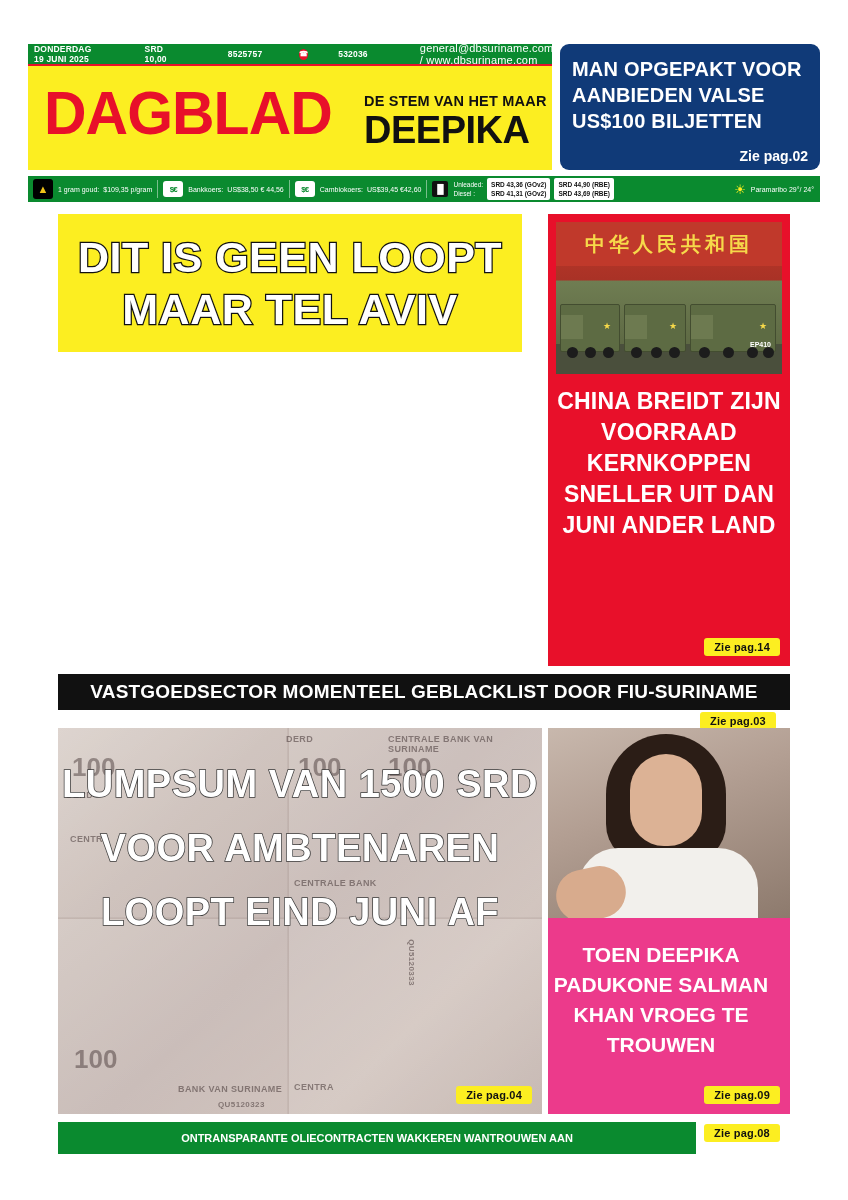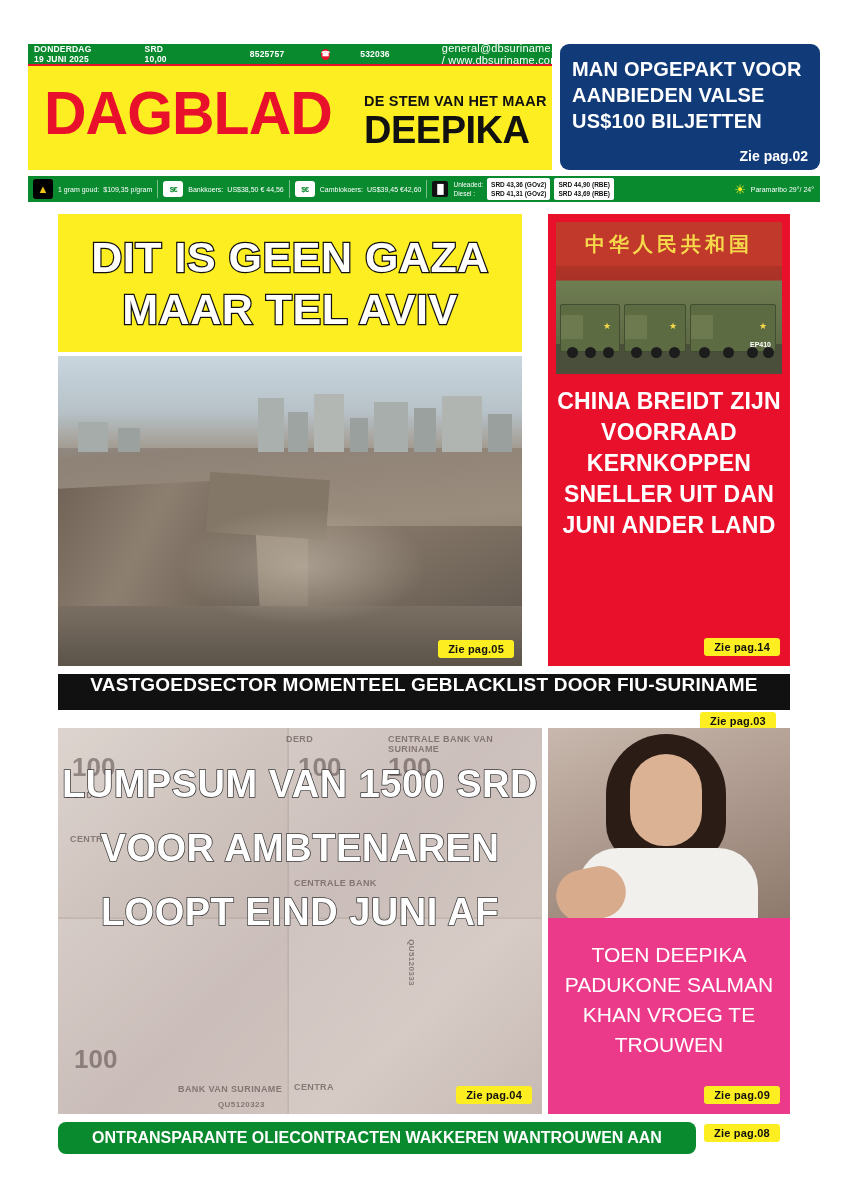--- a/index.html
+++ b/index.html
@@ -31,21 +31,21 @@
     background: #0a8a2f;
     color: #ffffff;
     display: flex; align-items: center;
     font-size: 8.5px; font-weight: bold;
     letter-spacing: 0.2px;
     padding: 0 6px;
     gap: 27px;
   }
   .topbar .date { color: #ffffff; font-size: 8.5px; font-weight: bold; }
   .topbar .price { margin-left: 26px; font-size: 8.5px; font-weight: bold; }
-  .topbar .ph1 { margin-left: 56px; font-size: 8.5px; }
+  .topbar .ph1 { margin-left: 34px; font-size: 8.5px; }
   .topbar .phoneicon {
     margin-left: 10px; width: 11px; height: 11px; border-radius: 50%;
     background: #e8102a; color: #fff; font-size: 7px;
     display: inline-flex; align-items: center; justify-content: center;
   }
   .topbar .ph2 { margin-left: 3px; font-size: 8.5px; }
   .topbar .mail { margin-left: 25px; font-size: 11px; font-weight: normal; }
 
   
   .masthead {
@@ -225,21 +225,21 @@
     font-size: 23px; line-height: 31px;
     letter-spacing: 0.2px;
   }
 
   
   .blackBanner {
     position: absolute; left: 58px; top: 674px;
     width: 732px; height: 36px;
     background: #111111;
     color: #ffffff;
-    display: flex; justify-content: center;
+    display: flex; align-items: center; justify-content: center;
     font-size: 19px; font-weight: bold; letter-spacing: 0.2px;
   }
 
   
   .moneyBlock {
     position: absolute; left: 58px; top: 728px;
     width: 484px; height: 386px;
     overflow: hidden;
     background: linear-gradient(135deg,#d9cfc9 0%,#cfc3bd 25%,#c9bcb8 50%,#d6cac4 75%,#cabdb7 100%);
   }
@@ -289,31 +289,31 @@
     background: #d8ab8d; border-radius: 30px;
     transform: rotate(-12deg);
   }
   .pinkBox {
     position: absolute; left: 548px; top: 918px;
     width: 242px; height: 196px;
     background: #ec3a8b;
     color: #ffffff;
   }
   .pinkBox .ph {
-    position: absolute; left: 8px; top: 22px; width: 226px;
-    text-align: center; font-size: 21px; line-height: 30px; font-weight: normal;
+    position: absolute; left: 0; top: 22px; width: 226px;
+    text-align: center; font-size: 21px; line-height: 30px; font-weight: bold;
   }
 
   
   .greenBanner {
     position: absolute; left: 58px; top: 1122px;
     width: 638px; height: 32px;
     background: #0a8a2f; color: #ffffff;
     display: flex; align-items: center; justify-content: center;
-    font-size: 16px; font-weight: bold; border-radius: 8px;
+    font-size: 11px; font-weight: bold;
   }
 </style>
 </head>
 <body>
 
 <div class="page">
   <div class="sheet"></div>
 
   <div class="topbar">
     <span class="date">DONDERDAG 19 JUNI 2025</span>
@@ -369,45 +369,24 @@
         <span>SRD 43,69 (RBE)</span>
       </span>
     </div>
     <div class="weather">
       <span class="sunicon">☀</span>
       <span style="font-size:7px">Paramaribo 29°/ 24°</span>
     </div>
   </div>
 
   <div class="leadYellow">
-    <div class="l1">DIT IS GEEN GAZA</div>
+    <div class="l1">DIT IS GEEN LOOPT</div>
     <div class="l2">MAAR TEL AVIV</div>
   </div>
 
-  <div class="leadPhoto">
-    <div class="sky"></div>
-    <div class="skyline">
-      <div class="bld" style="left:200px;width:26px;height:54px;background:#aab0ad"></div>
-      <div class="bld" style="left:230px;width:20px;height:40px;background:#9ea4a1"></div>
-      <div class="bld" style="left:256px;width:30px;height:58px;background:#b2b7b3"></div>
-      <div class="bld" style="left:292px;width:18px;height:34px;background:#9aa09d"></div>
-      <div class="bld" style="left:316px;width:34px;height:50px;background:#a8aeab"></div>
-      <div class="bld" style="left:356px;width:22px;height:44px;background:#9ba19e"></div>
-      <div class="bld" style="left:384px;width:40px;height:56px;background:#b0b5b2"></div>
-      <div class="bld" style="left:430px;width:24px;height:38px;background:#9aa09d"></div>
-      <div class="bld" style="left:20px;width:30px;height:30px;background:#a6aca9"></div>
-      <div class="bld" style="left:60px;width:22px;height:24px;background:#9ba19e"></div>
-    </div>
-    <div class="fgA"></div>
-    <div class="fgB"></div>
-    <div class="rubble" style="left:0;top:250px;width:464px;height:60px;background:linear-gradient(180deg,#7a6f62,#5c5349)"></div>
-    <div class="rubble" style="left:150px;top:120px;width:120px;height:60px;background:#837767;transform:rotate(4deg)"></div>
-    <div class="dust"></div>
-    <div class="ziePagBadge" style="right:8px;bottom:8px">Zie pag.05</div>
-  </div>
 
   <div class="chinaBox">
     <div class="chinaPhoto">
       <div class="banner">中华人民共和国</div>
       <div class="road"></div>
       <div class="truck" style="left:4px;width:60px">
         <div class="cab"></div>
         <div class="wheel" style="left:6px"></div>
           <div class="wheel" style="left:24px"></div>
           <div class="wheel" style="left:42px"></div>

